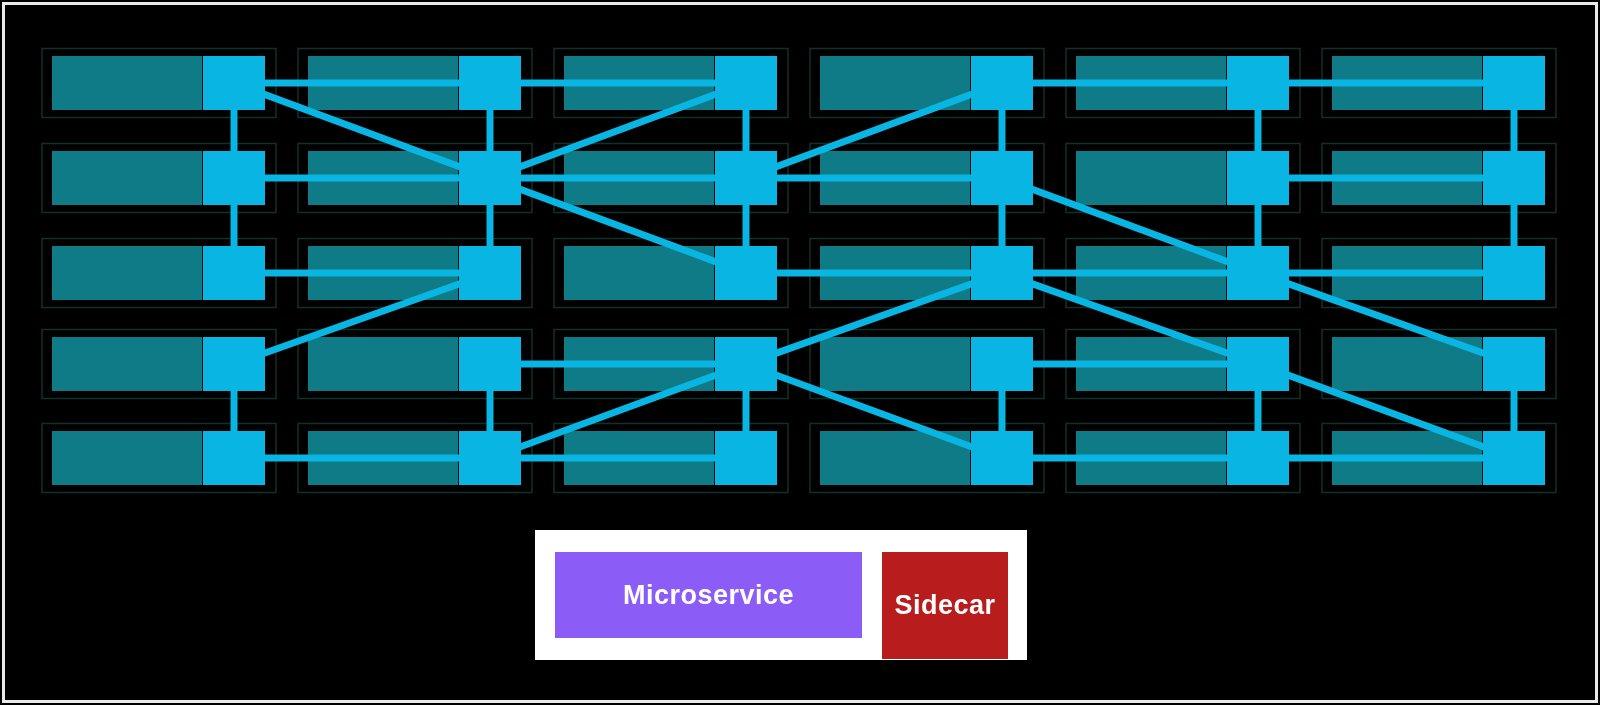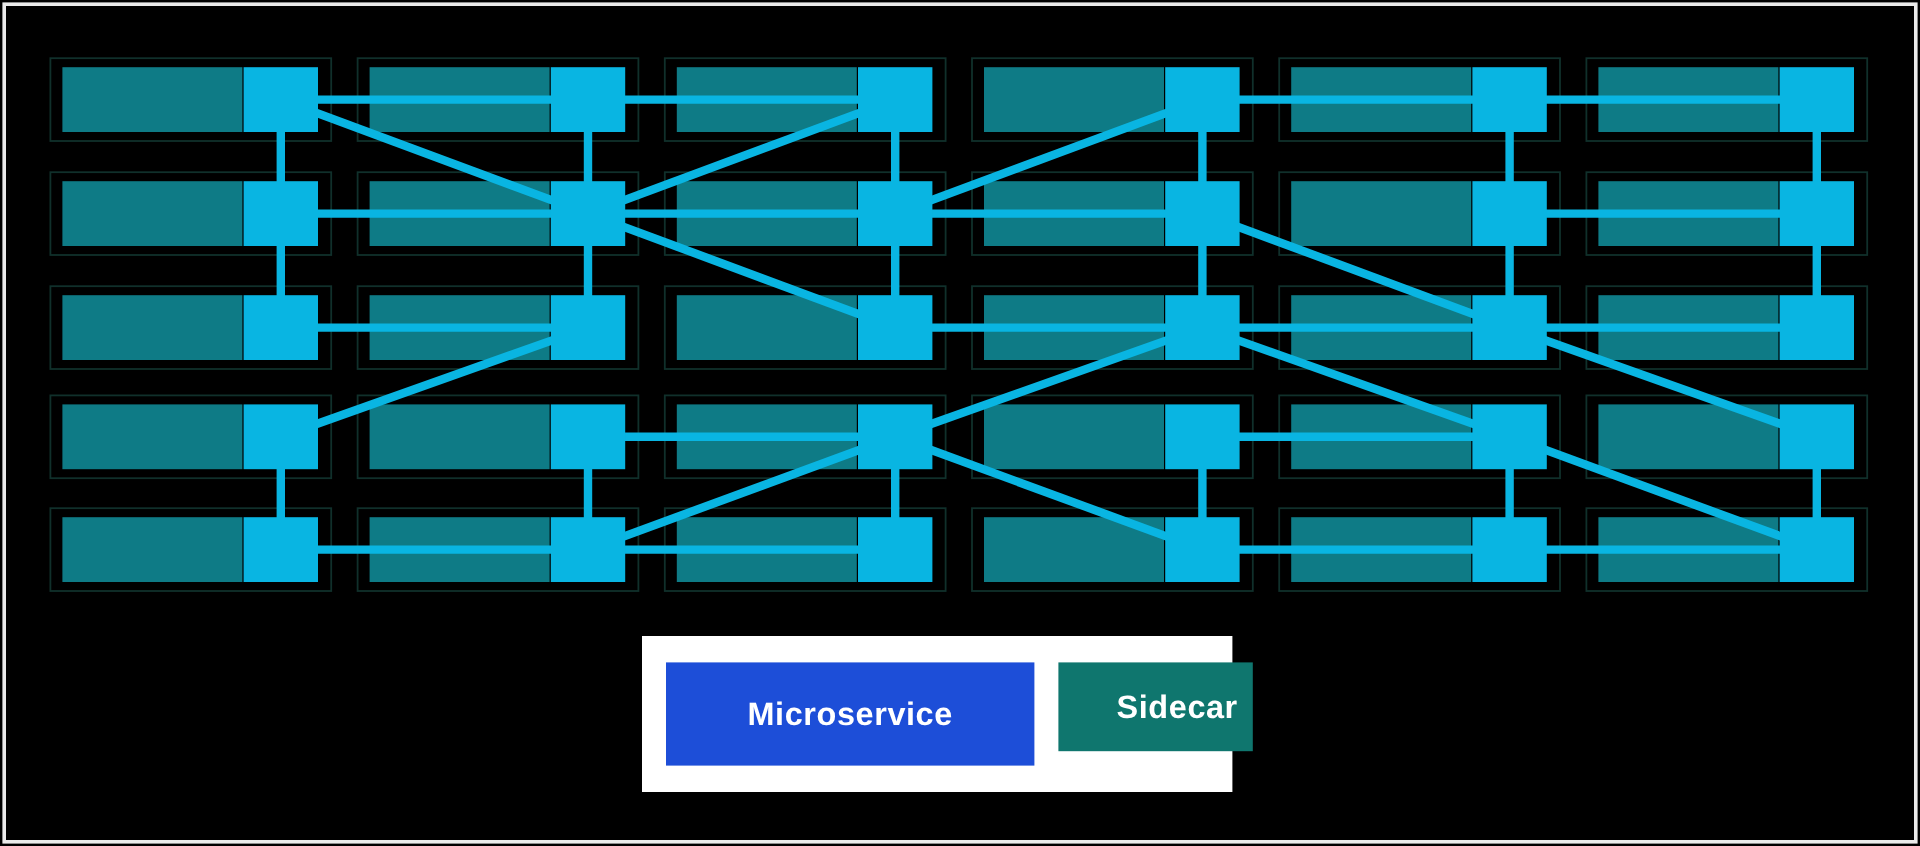--- a/index.html
+++ b/index.html
@@ -153,19 +153,19 @@
     <rect x="459" y="431" width="62" height="54" fill="#09b5e2"></rect>
     <rect x="715" y="431" width="62" height="54" fill="#09b5e2"></rect>
     <rect x="971" y="431" width="62" height="54" fill="#09b5e2"></rect>
     <rect x="1227" y="431" width="62" height="54" fill="#09b5e2"></rect>
     <rect x="1483" y="431" width="62" height="54" fill="#09b5e2"></rect>
   </svg>
 
 <div class="frame"></div>
 
 <div class="legend" id="legend-box" style="left: 535px; top: 530px; width: 492px; height: 130px; background: rgb(255, 255, 255);">
-  <div class="legend-swatch" id="lg-0" style="position: absolute; left: 20px; width: 307px; height: 86px; top: 22px; background: #1d4ed8; color: rgb(255, 255, 255);">
+  <div class="legend-swatch" id="lg-0" style="position: absolute; left: 20px; width: 307px; height: 86px; top: 22px; background: #8b5cf6; color: rgb(255, 255, 255);">
     <span>Microservice</span>
   </div>
-  <div class="legend-swatch" id="lg-1" style="position: absolute; left: 347px; width: 126px; height: 74px; top: 22px; background: #0f766e; color: rgb(255, 255, 255); padding-left: 36px;">
+  <div class="legend-swatch" id="lg-1" style="position: absolute; left: 347px; width: 126px; height: 107px; top: 22px; background: #b91c1c; color: rgb(255, 255, 255);">
     <span>Sidecar</span>
   </div>
 </div>
 
 </body></html>

